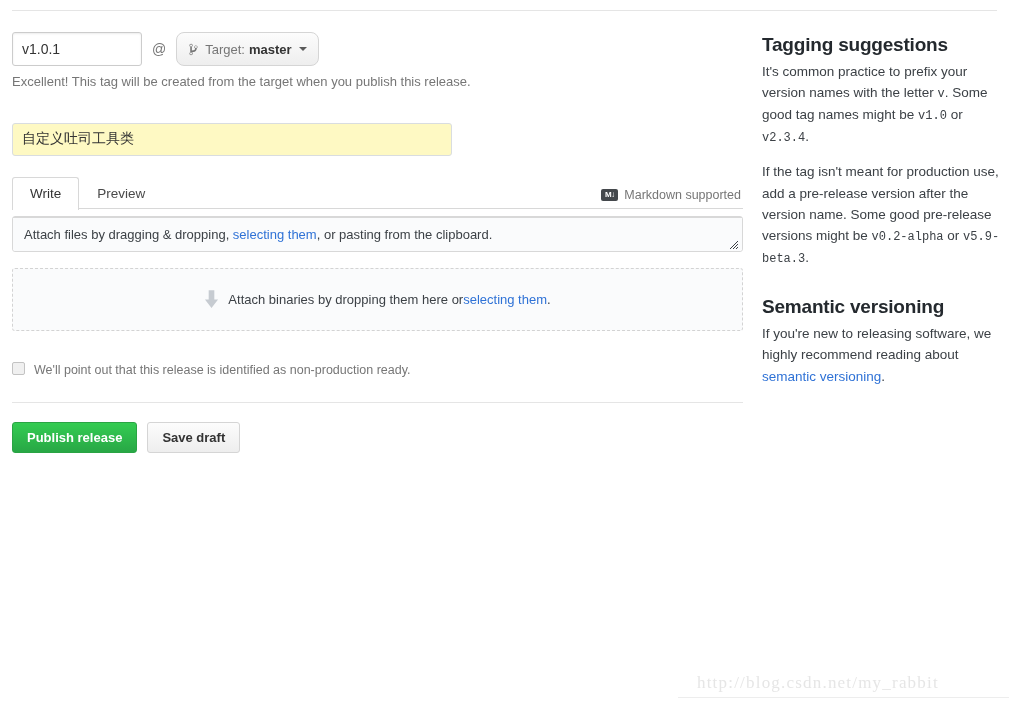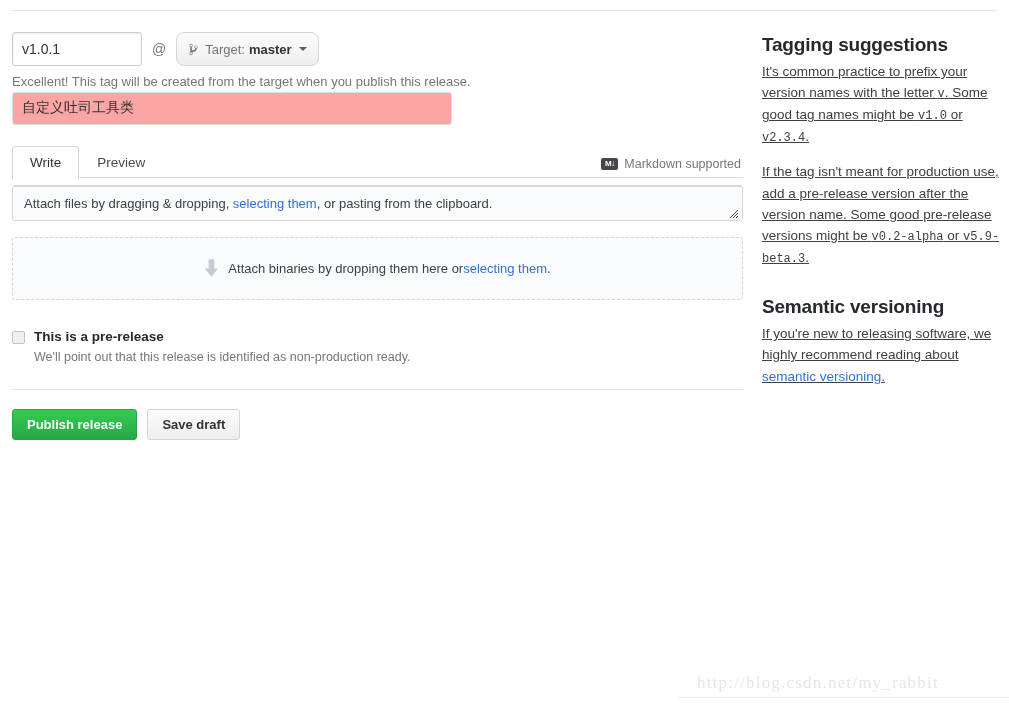--- a/index.html
+++ b/index.html
@@ -82,30 +82,30 @@
 
   .tag-hint {
     margin-top: 8px;
     font-size: 13px;
     color: #767676;
     line-height: 1.3;
   }
 
   
   .title-input {
-    margin-top: 1px;
+    margin-top: 32px;
     width: 440px;
     height: 33px;
     padding: 0 9px;
     font-size: 14px;
     font-family: Liberation Mono, monospace;
     color: #333;
     border: 1px solid #d9dde0;
     border-radius: 3px;
-    background: #fca5a5;
+    background: #fef9c3;
     outline: none;
   }
 
   
   .tabs-bar {
     margin-top: 20px;
     position: relative;
     height: 33px;
     border-bottom: 1px solid #d8d8d8;
     display: flex;
@@ -287,21 +287,20 @@
     color: #24292e;
     margin: 0 0 5px 0;
     letter-spacing: -0.2px;
   }
   .side-h.second { margin-top: 27px; }
   .side-p {
     font-size: 13.5px;
     line-height: 1.58;
     color: #3c4146;
     margin: 0 0 13px 0;
-    text-decoration: underline;
   }
   .side-p:last-child { margin-bottom: 0; }
   code.mono {
     font-family: "Liberation Mono", monospace;
     font-size: 12px;
     color: #3c4146;
   }
 
   
   .watermark {
@@ -381,21 +380,20 @@
       </span>
       <span>Attach binaries by dropping them here or </span>
         <a class="link">selecting them</a>
         <span>.</span>
     </div>
 
     
     <div class="prerelease">
       <div class="chk"></div>
       <div>
-        <div class="pre-title">This is a pre-release</div>
         <div class="pre-sub">We'll point out that this release is identified as non-production ready.</div>
       </div>
     </div>
 
     <div class="bottom-rule"></div>
 
     <div class="actions">
       <button class="btn-publish">Publish release</button>
       <button class="btn-draft">Save draft</button>
     </div>

